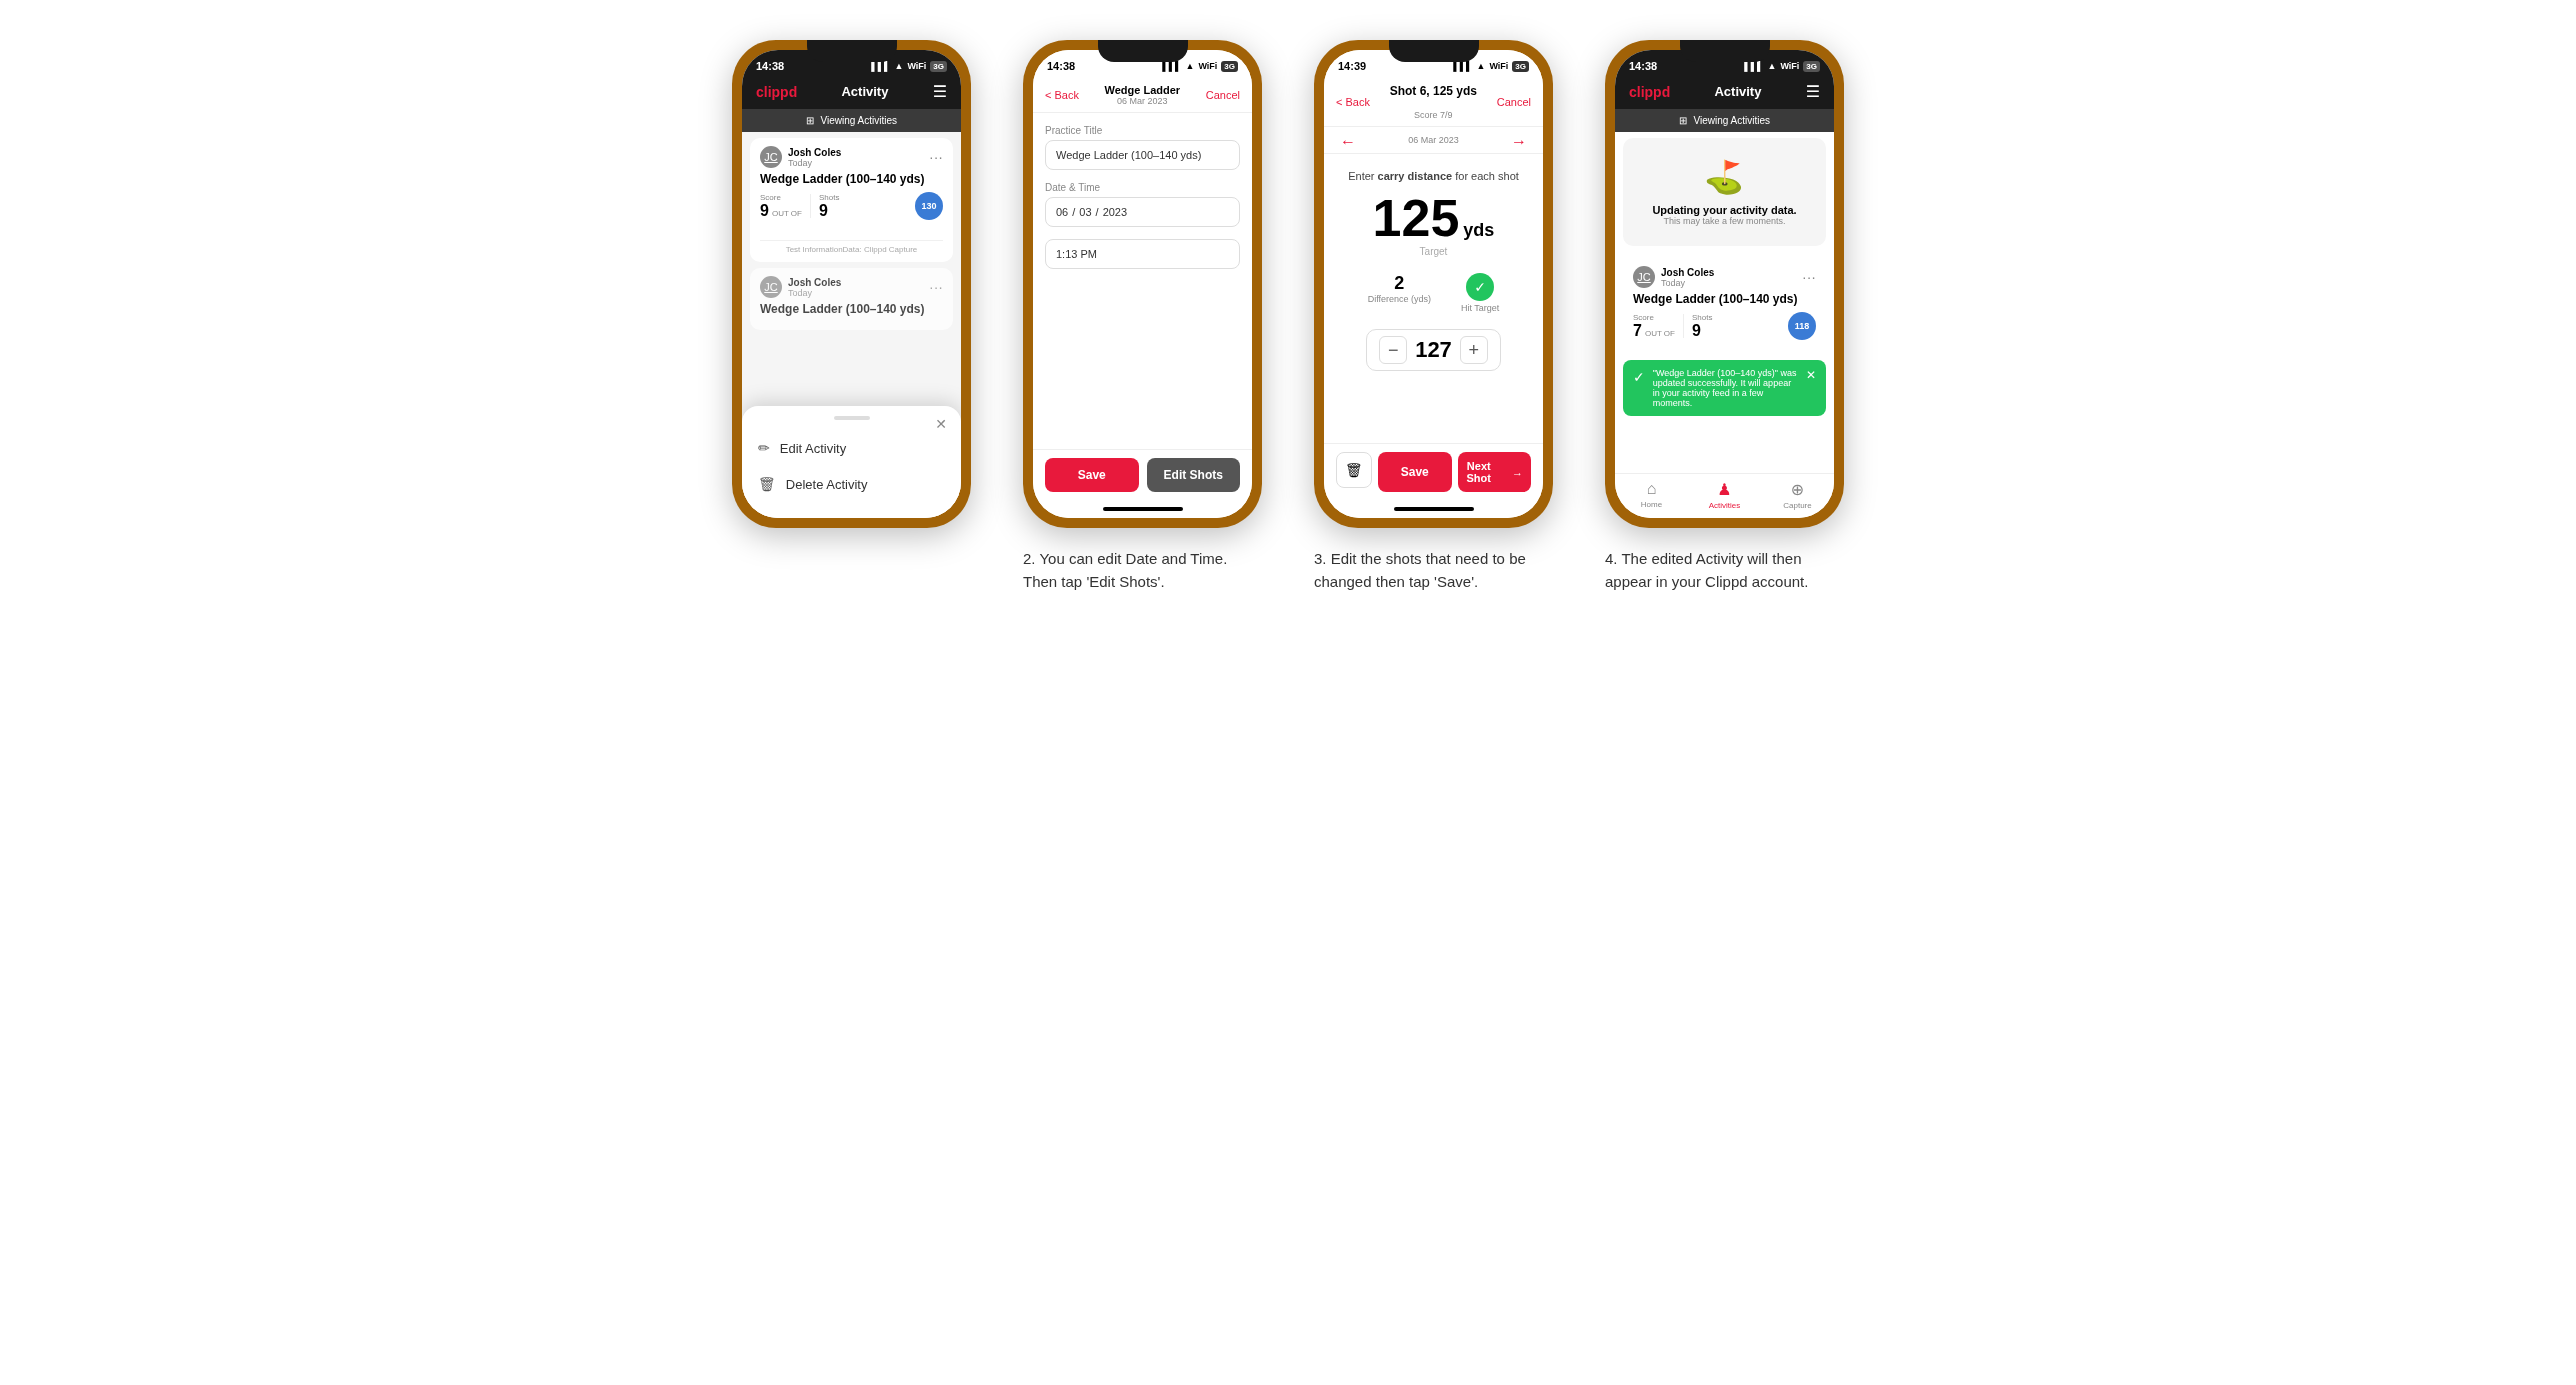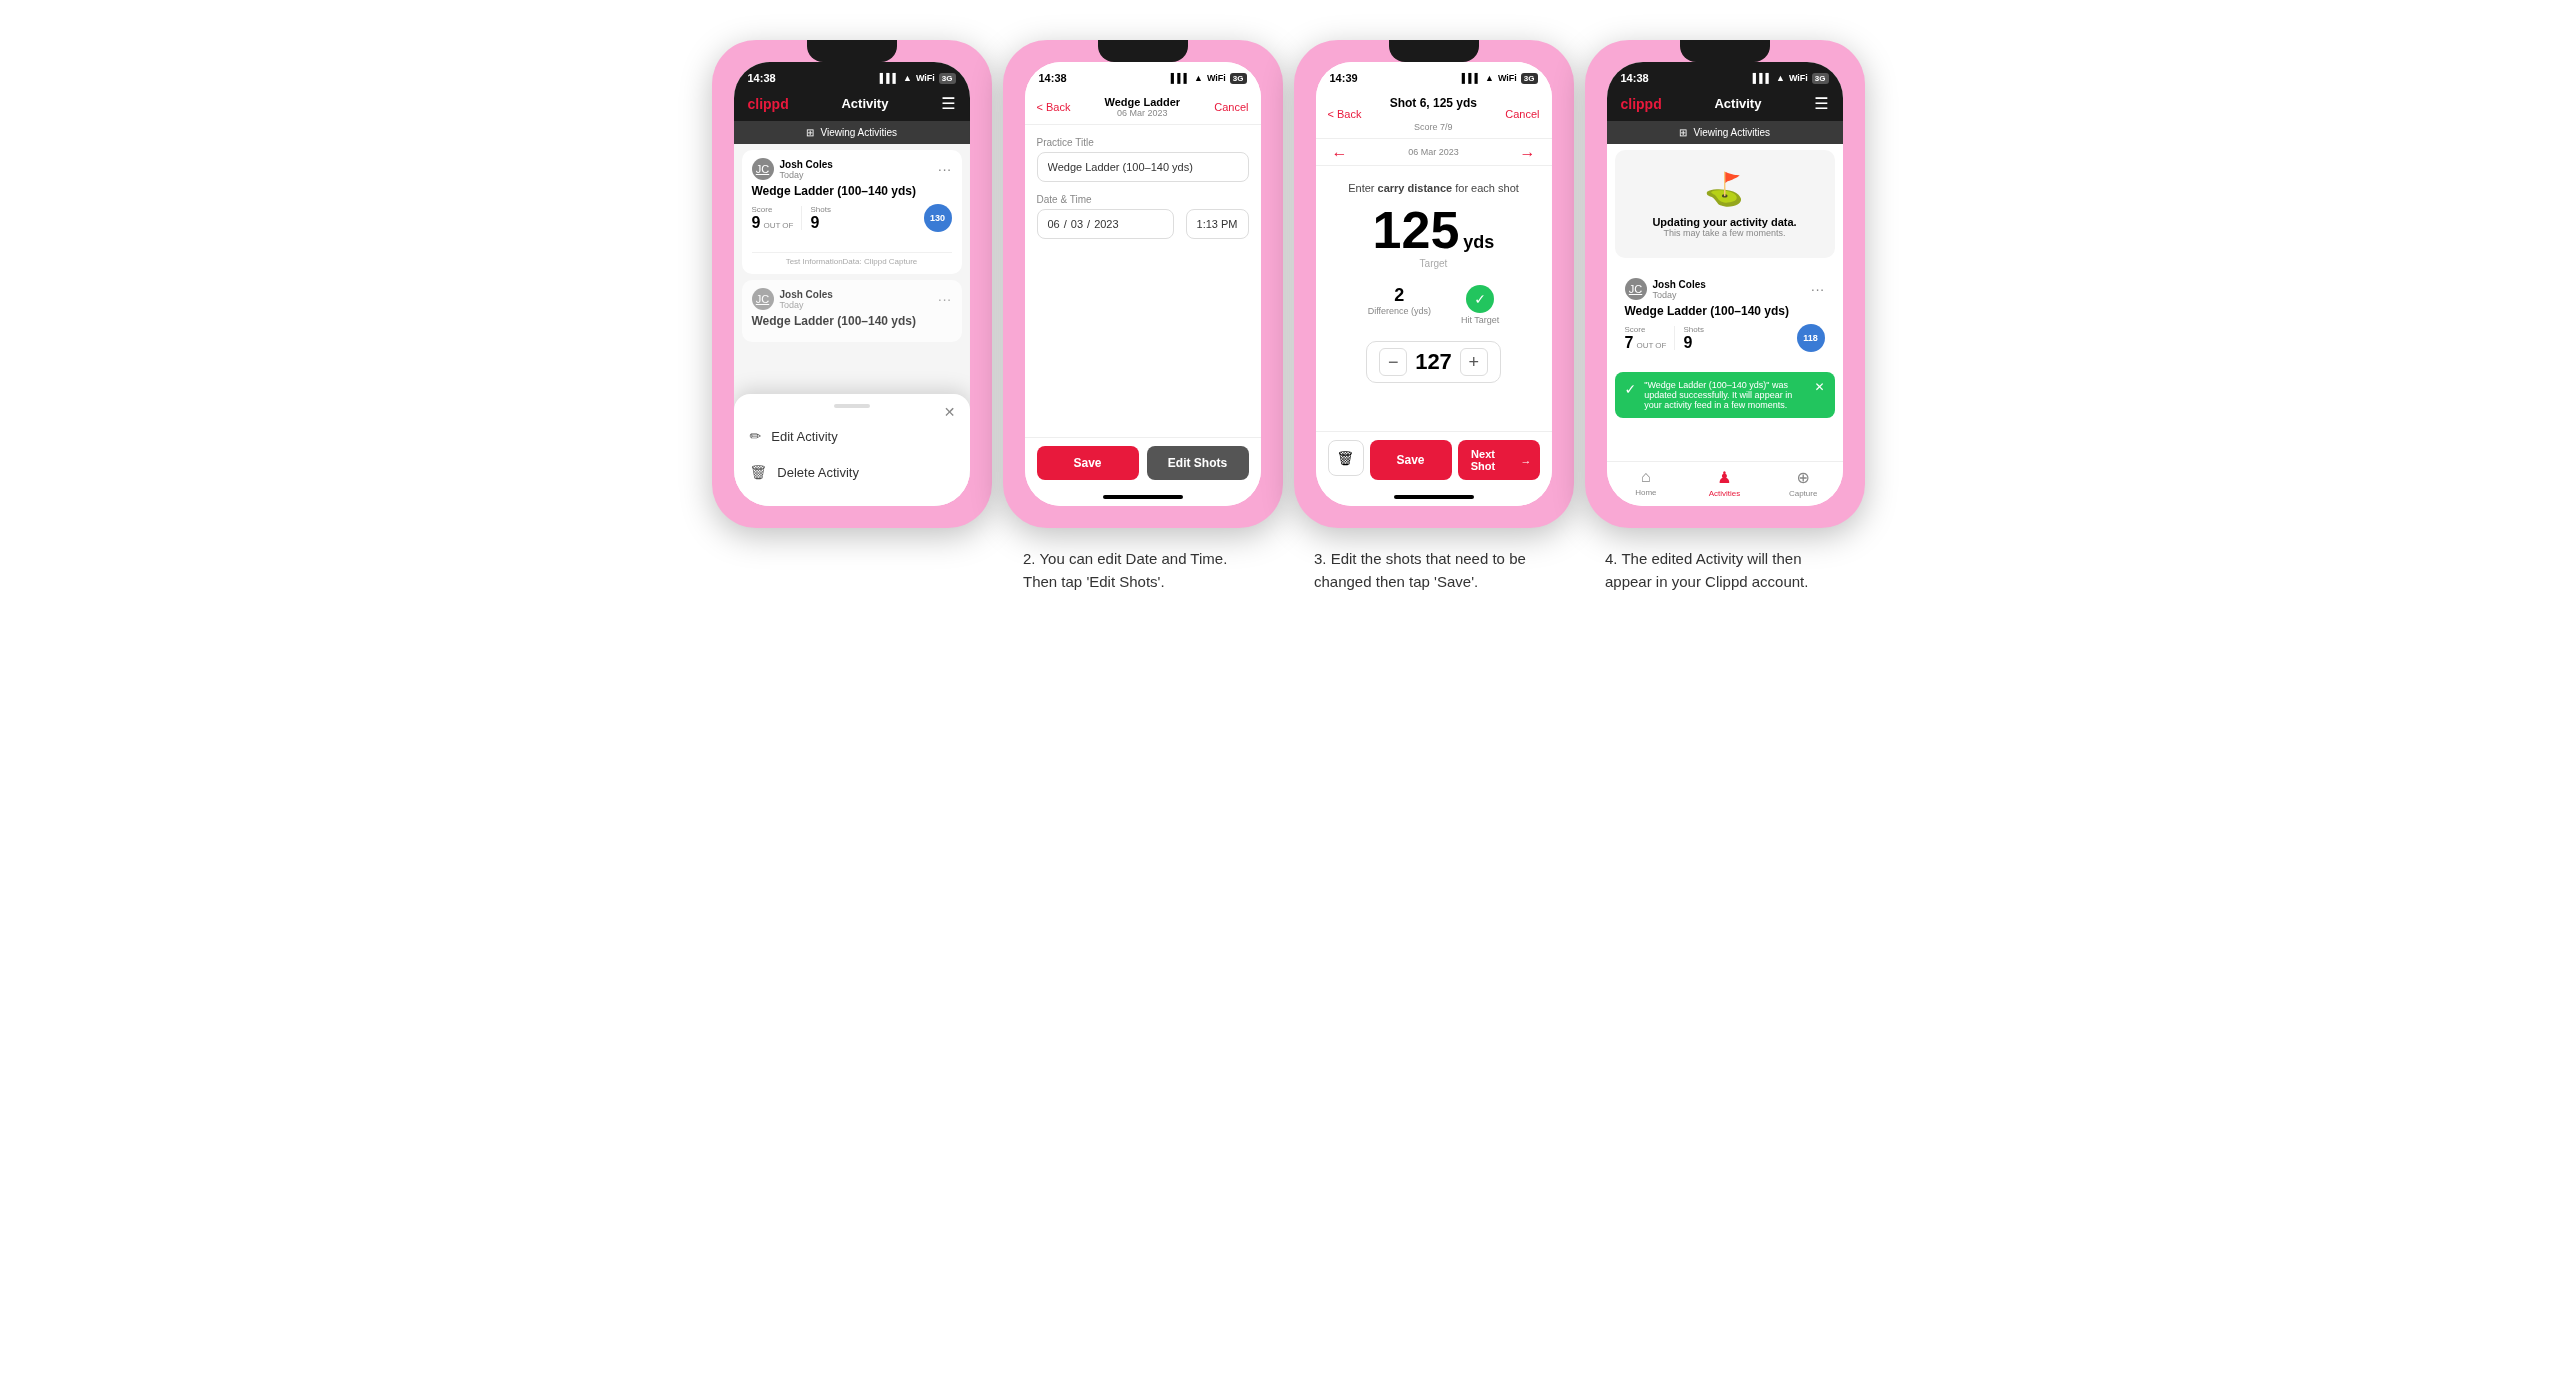--- a/index.html
+++ b/index.html
@@ -18,25 +18,25 @@
       justify-content: center;
       align-items: flex-start;
     }
     .phone-container {
       display: flex;
       flex-direction: column;
       align-items: center;
       width: 259px;
     }
     .phone {
-      width: 280px;
+      width: 239px;
       height: 488px;
-      background: #f9a8d4;
+      background: #a16207;
       border-radius: 44px;
-      padding: 22px;
+      padding: 10px;
       position: relative;
       box-shadow: 0 8px 32px rgba(0,0,0,0.25);
     }
     .phone-inner {
       width: 100%;
       height: 100%;
       border-radius: 36px;
       overflow: hidden;
       background: #fff;
       position: relative;
@@ -194,20 +194,21 @@
       border-radius: 8px;
       padding: 8px 10px;
       font-size: 11px;
       color: #333;
       margin-bottom: 12px;
     }
     .date-time-row {
       display: flex;
       gap: 12px;
       margin-bottom: 0;
+      flex-direction: column;
     }
     .date-field {
       display: flex;
       border: 1px solid #ddd;
       border-radius: 8px;
       padding: 8px 10px;
       font-size: 11px;
       color: #333;
       flex: 1;
       gap: 4px;

